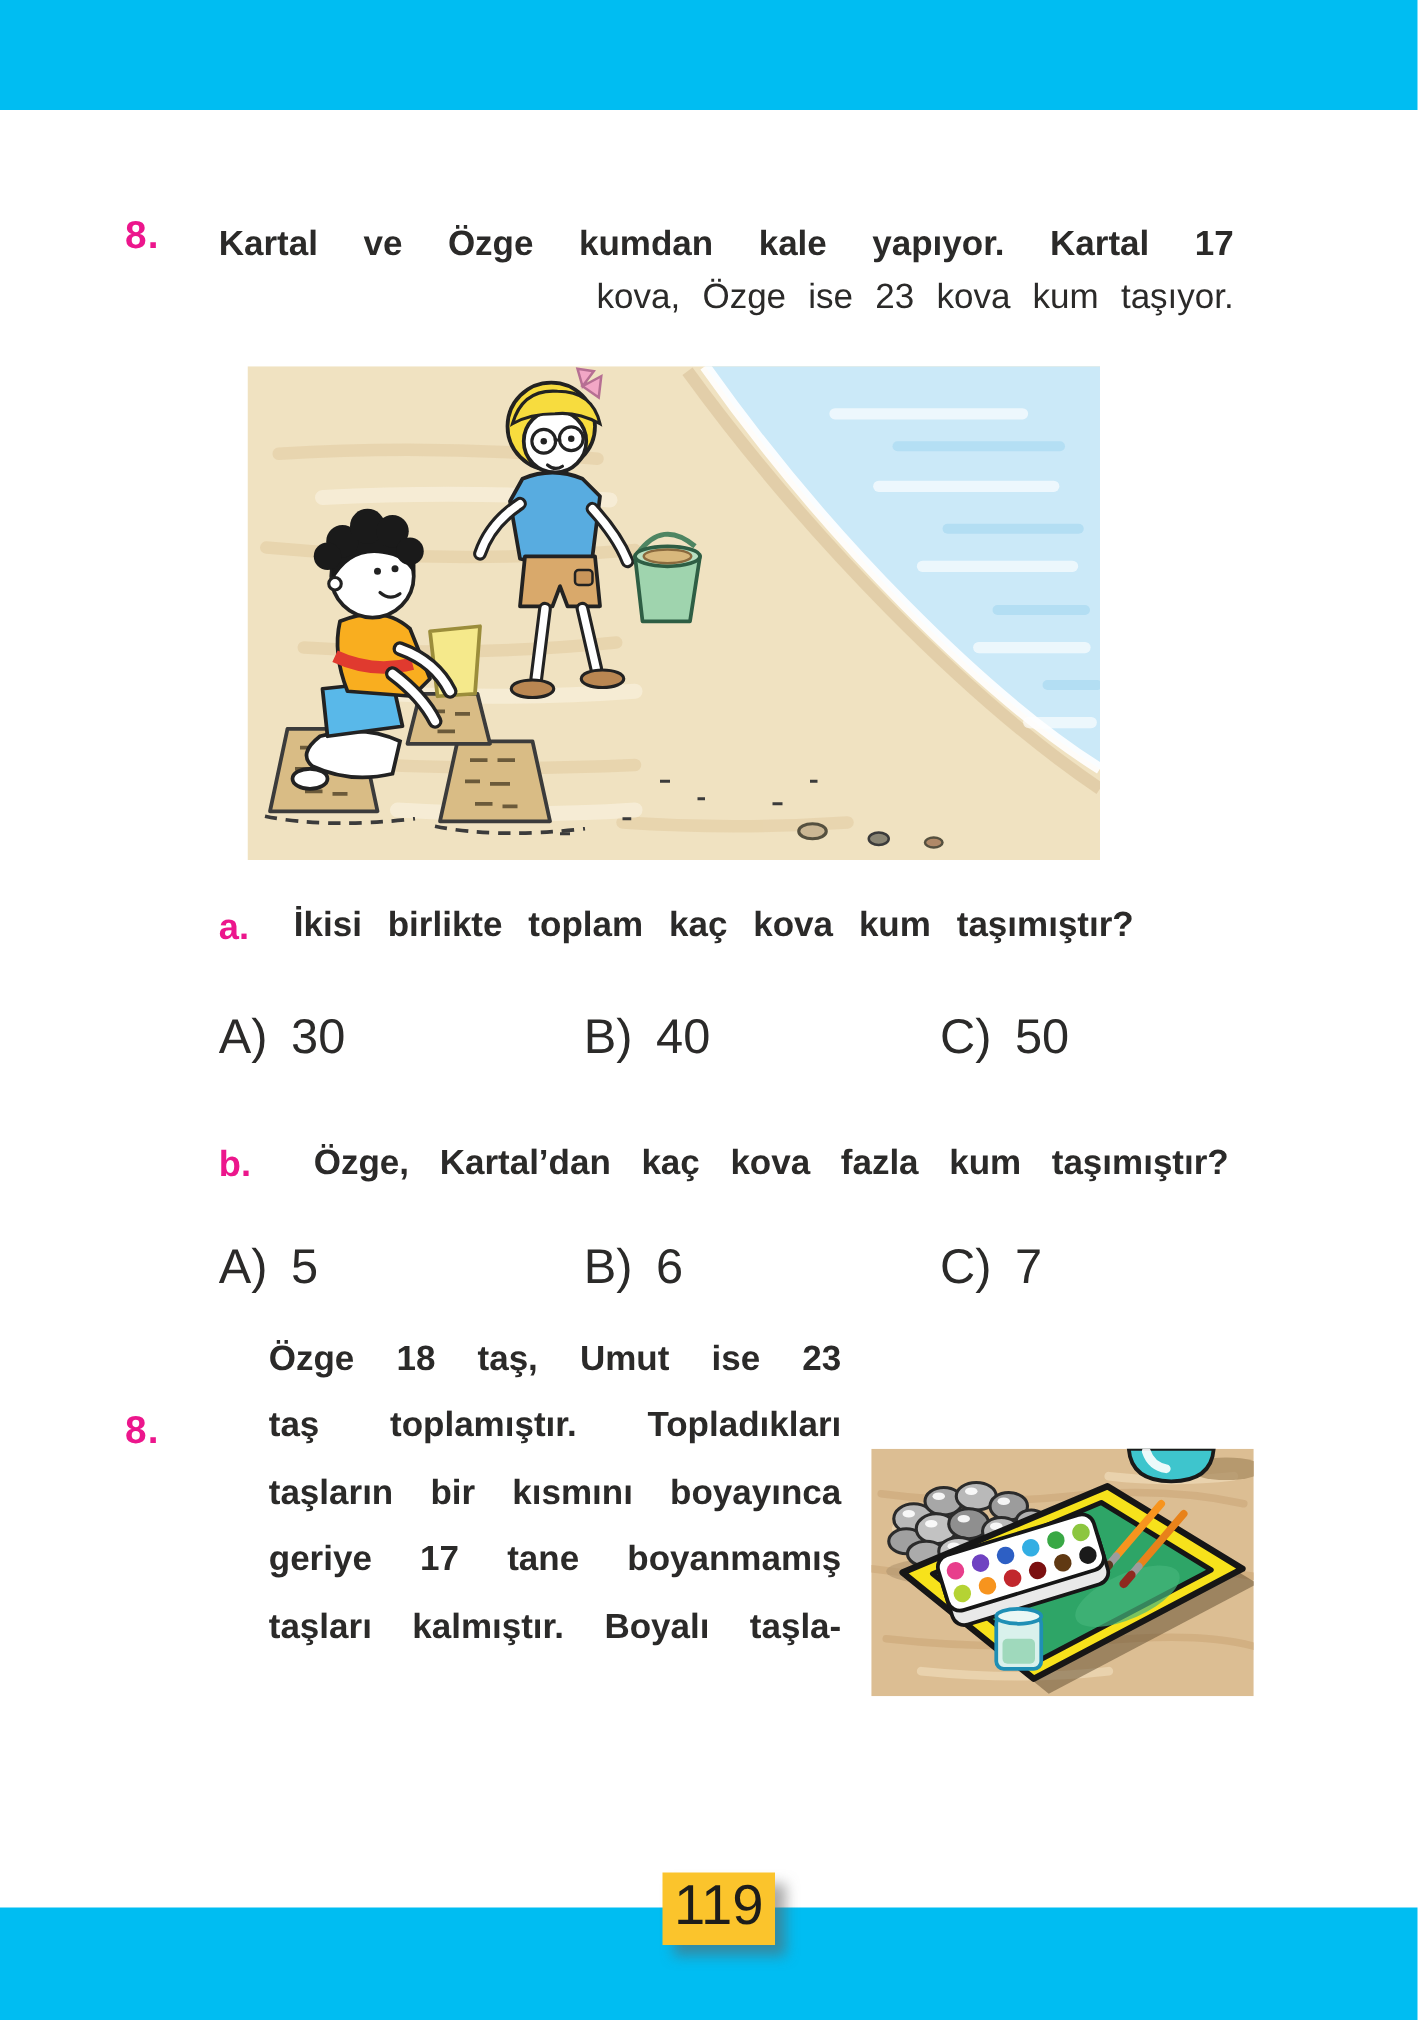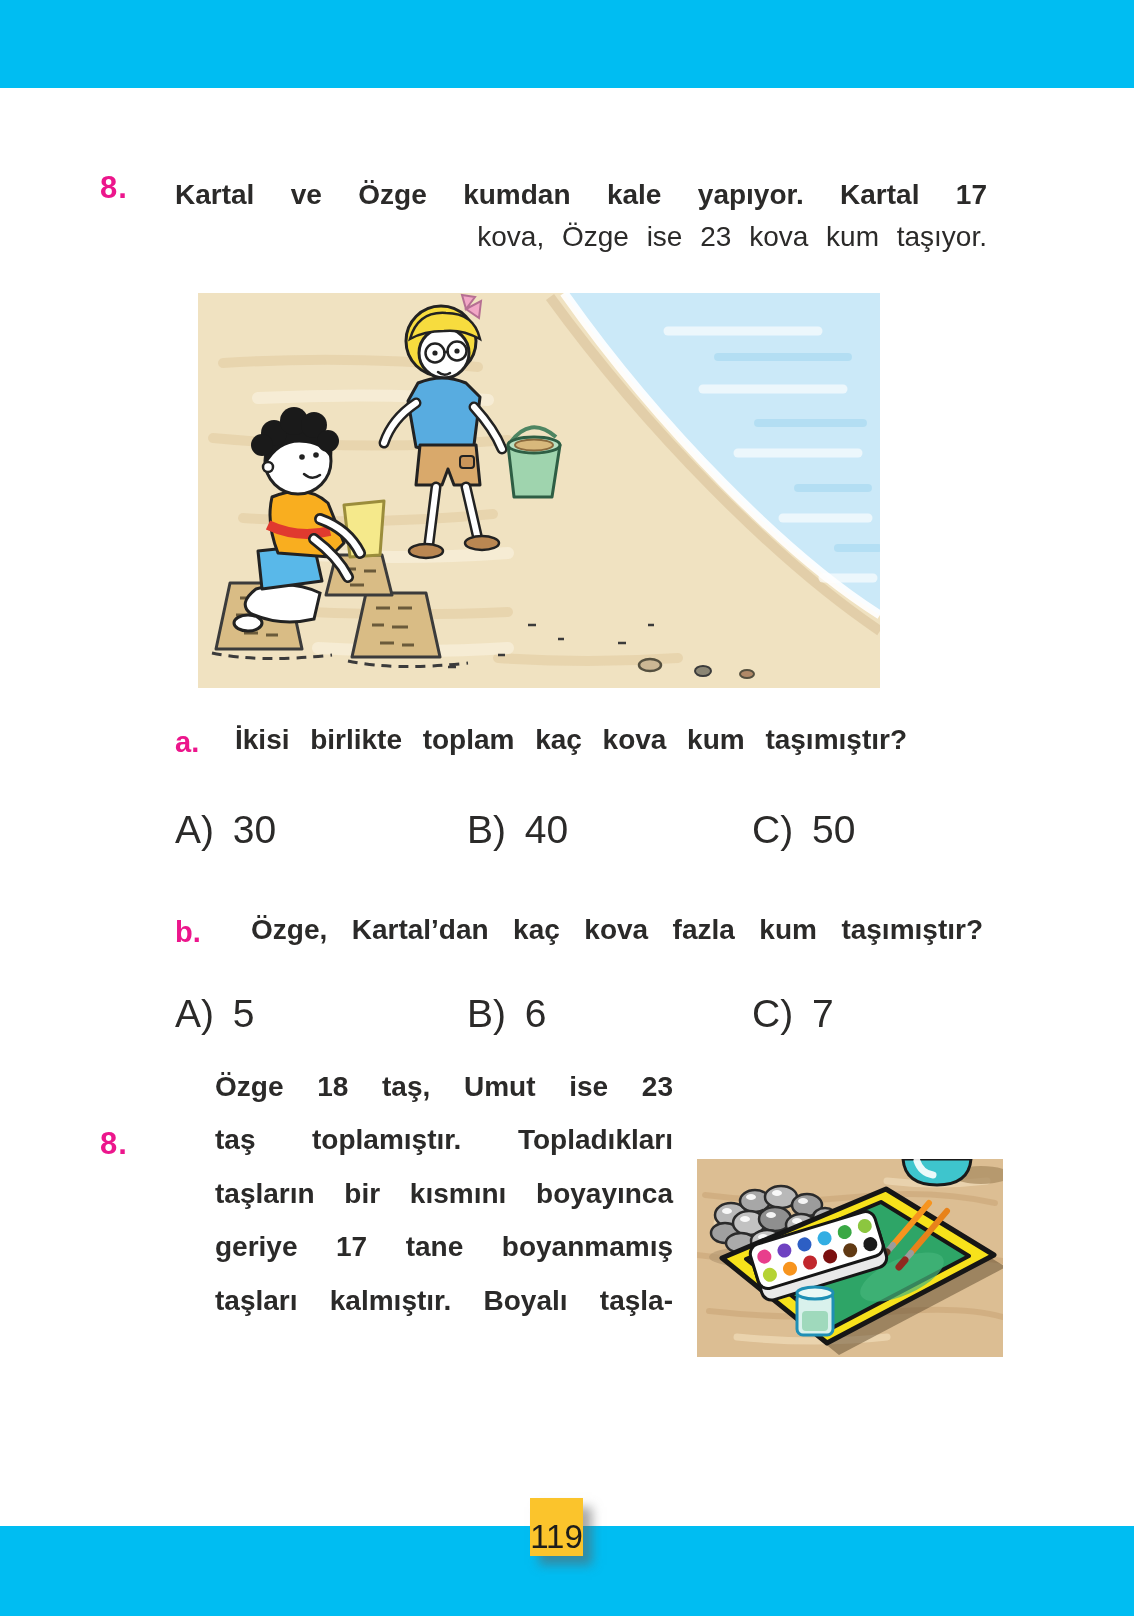--- a/index.html
+++ b/index.html
@@ -35,24 +35,24 @@
   .opt { position:absolute; top:0; white-space:nowrap; word-spacing:8px; }
   .opt.pos-a { left:0; }
   .opt.pos-b { left:292px; }
   .opt.pos-c { left:577px; }
 
   .illu { position:absolute; display:block; }
   .illu.beach { left:198px; top:293px; width:682px; height:395px; }
   .illu.paint { left:697px; top:1159px; width:306px; height:198px; }
 
   .page-badge {
-    position:absolute; left:530px; top:1498px; width:53px; height:58px;
+    position:absolute; left:530px; top:1498px; width:90px; height:58px;
     background:var(--badge-yellow,#FBC42C);
-    display:flex; align-items:flex-end; justify-content:center;
-    font-size:33px; color:#1d1d1b; z-index:2;
+    display:flex; align-items:flex-start; justify-content:center;
+    font-size:45px; color:#1d1d1b; z-index:2;
     box-shadow:9px 9px 10px rgba(96,96,96,.55);
   }
 </style>
 </head>
 <body>
 
 <div class="band top"></div>
 <div class="band bottom"></div>
 
 <div class="qnum" style="left:100px; top:170px;">8.</div>

